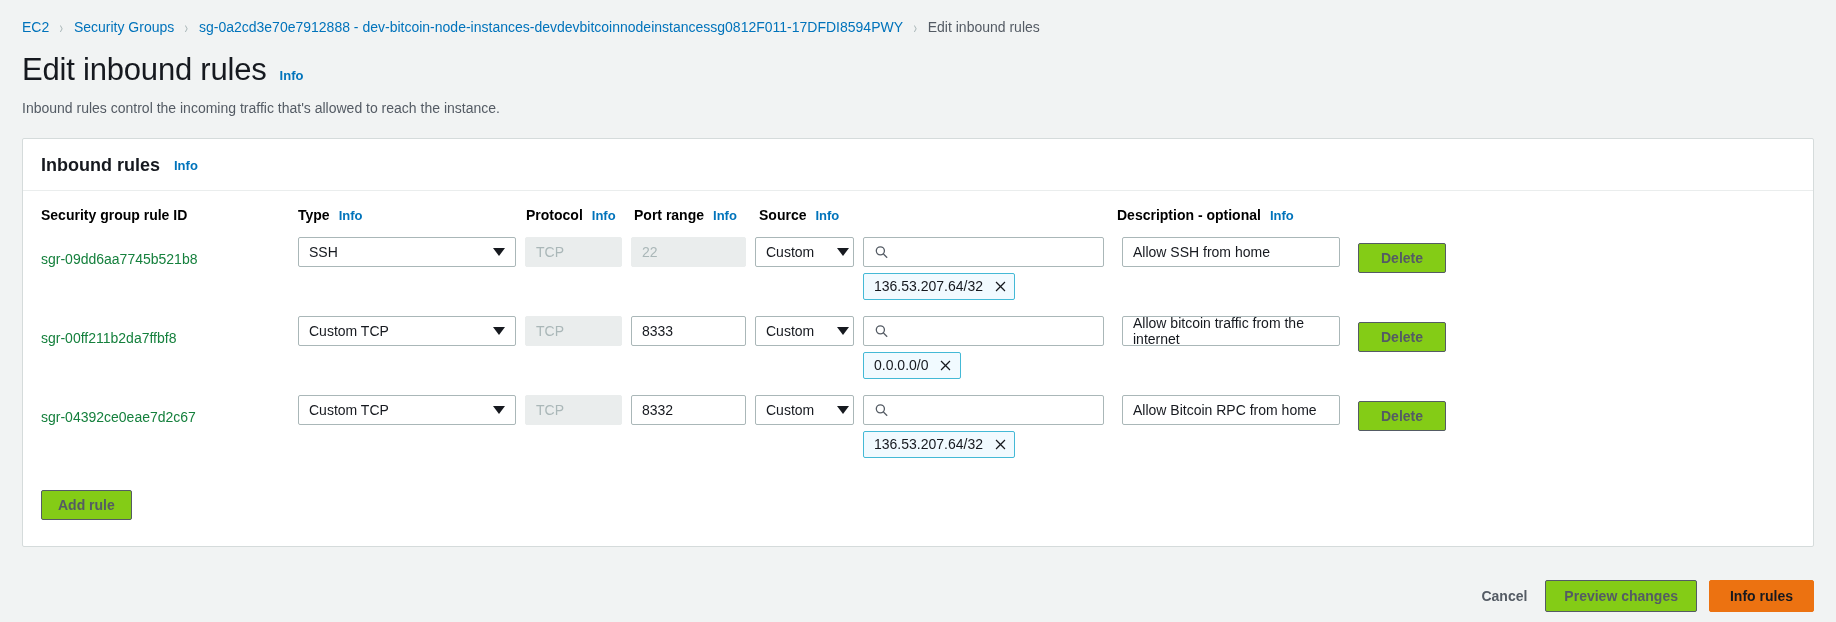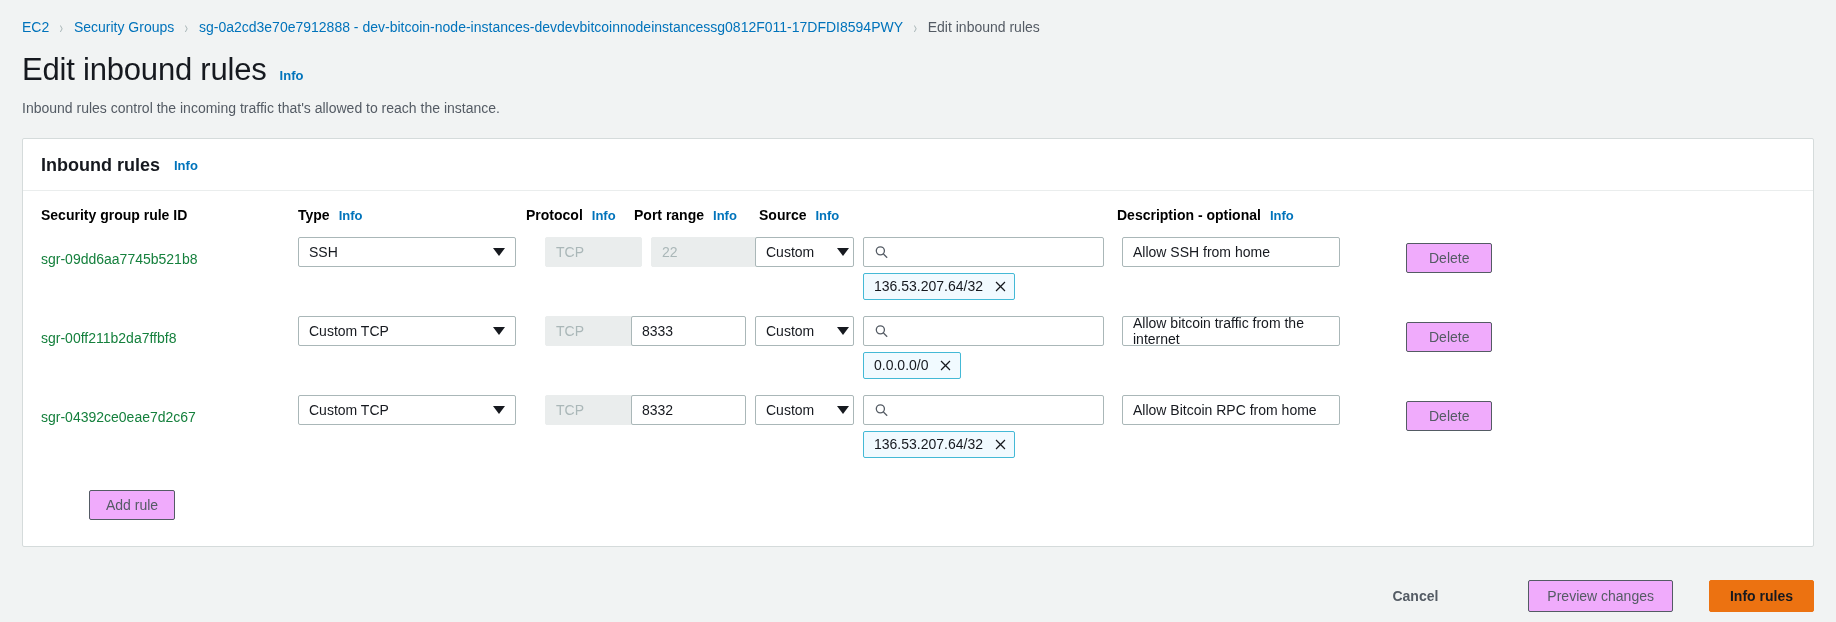--- a/index.html
+++ b/index.html
@@ -84,21 +84,21 @@
   .rule-id { font-size:14px; color:#15803d; padding-top:14px; white-space:nowrap; }
 
   
   .ctl {
     height:30px; width:100%;
     border:1px solid #aab7b8; border-radius:2px;
     background:#fff; font-family:inherit; font-size:14px; color:#16191f;
     display:flex; align-items:center; padding:0 10px;gap:17px;
   }
   .ctl.disabled {
-    background:#eaeded; border-color:#eaeded; color:#aab7b8;margin-left:20px;
+    background:#eaeded; border-color:#eaeded; color:#aab7b8;
   }
   .select { justify-content:space-between; cursor:pointer; }
   .caret {
     width:0; height:0; margin-left:6px;
     border-left:6px solid transparent; border-right:6px solid transparent;
     border-top:8px solid #16191f;
   }
   .search-ctl { position:relative; padding-left:34px; cursor:text; }
   .search-icon {
     position:absolute; left:11px; top:50%; transform:translateY(-50%);
@@ -116,35 +116,35 @@
   .tag-x {
     margin-left:10px; width:14px; height:14px;
     display:inline-flex; align-items:center; justify-content:center;
     cursor:pointer;
   }
   .tag-x svg { display:block; }
 
   .btn {
     height:30px; padding:0 18px;
     display:inline-flex; align-items:center; justify-content:center;
-    border:1px solid #545b64; border-radius:2px; background:#f0abfc;
-    font-family:inherit; font-size:14px; font-weight:normal; color:#545b64;
-    cursor:pointer; white-space:nowrap;margin-left:48px;
+    border:1px solid #545b64; border-radius:2px; background:#84cc16;
+    font-family:inherit; font-size:14px; font-weight:bold; color:#545b64;
+    cursor:pointer; white-space:nowrap;
   }
   .btn-delete { margin-top:6px; padding:0 22px; }
 
   .add-rule-wrap { padding:22px 18px 26px 18px; }
   .btn-add { padding:4px 16px; }
 
   
   .footer {
     position:absolute; left:0; right:0; bottom:0;
     height:52px;
     display:flex; align-items:center; justify-content:flex-end;
-    padding-right:22px; gap:36px;
+    padding-right:22px; gap:12px;
     background:#f1f3f3;
   }
   .btn-link {
     background:none; border:none; font-family:inherit;
     font-size:14px; font-weight:bold; color:#545b64; cursor:pointer;
     padding:0 6px; height:32px;
   }
   .btn-outline { height:32px; padding:0 18px; }
   .btn-primary {
     height:32px; padding:0 20px;

